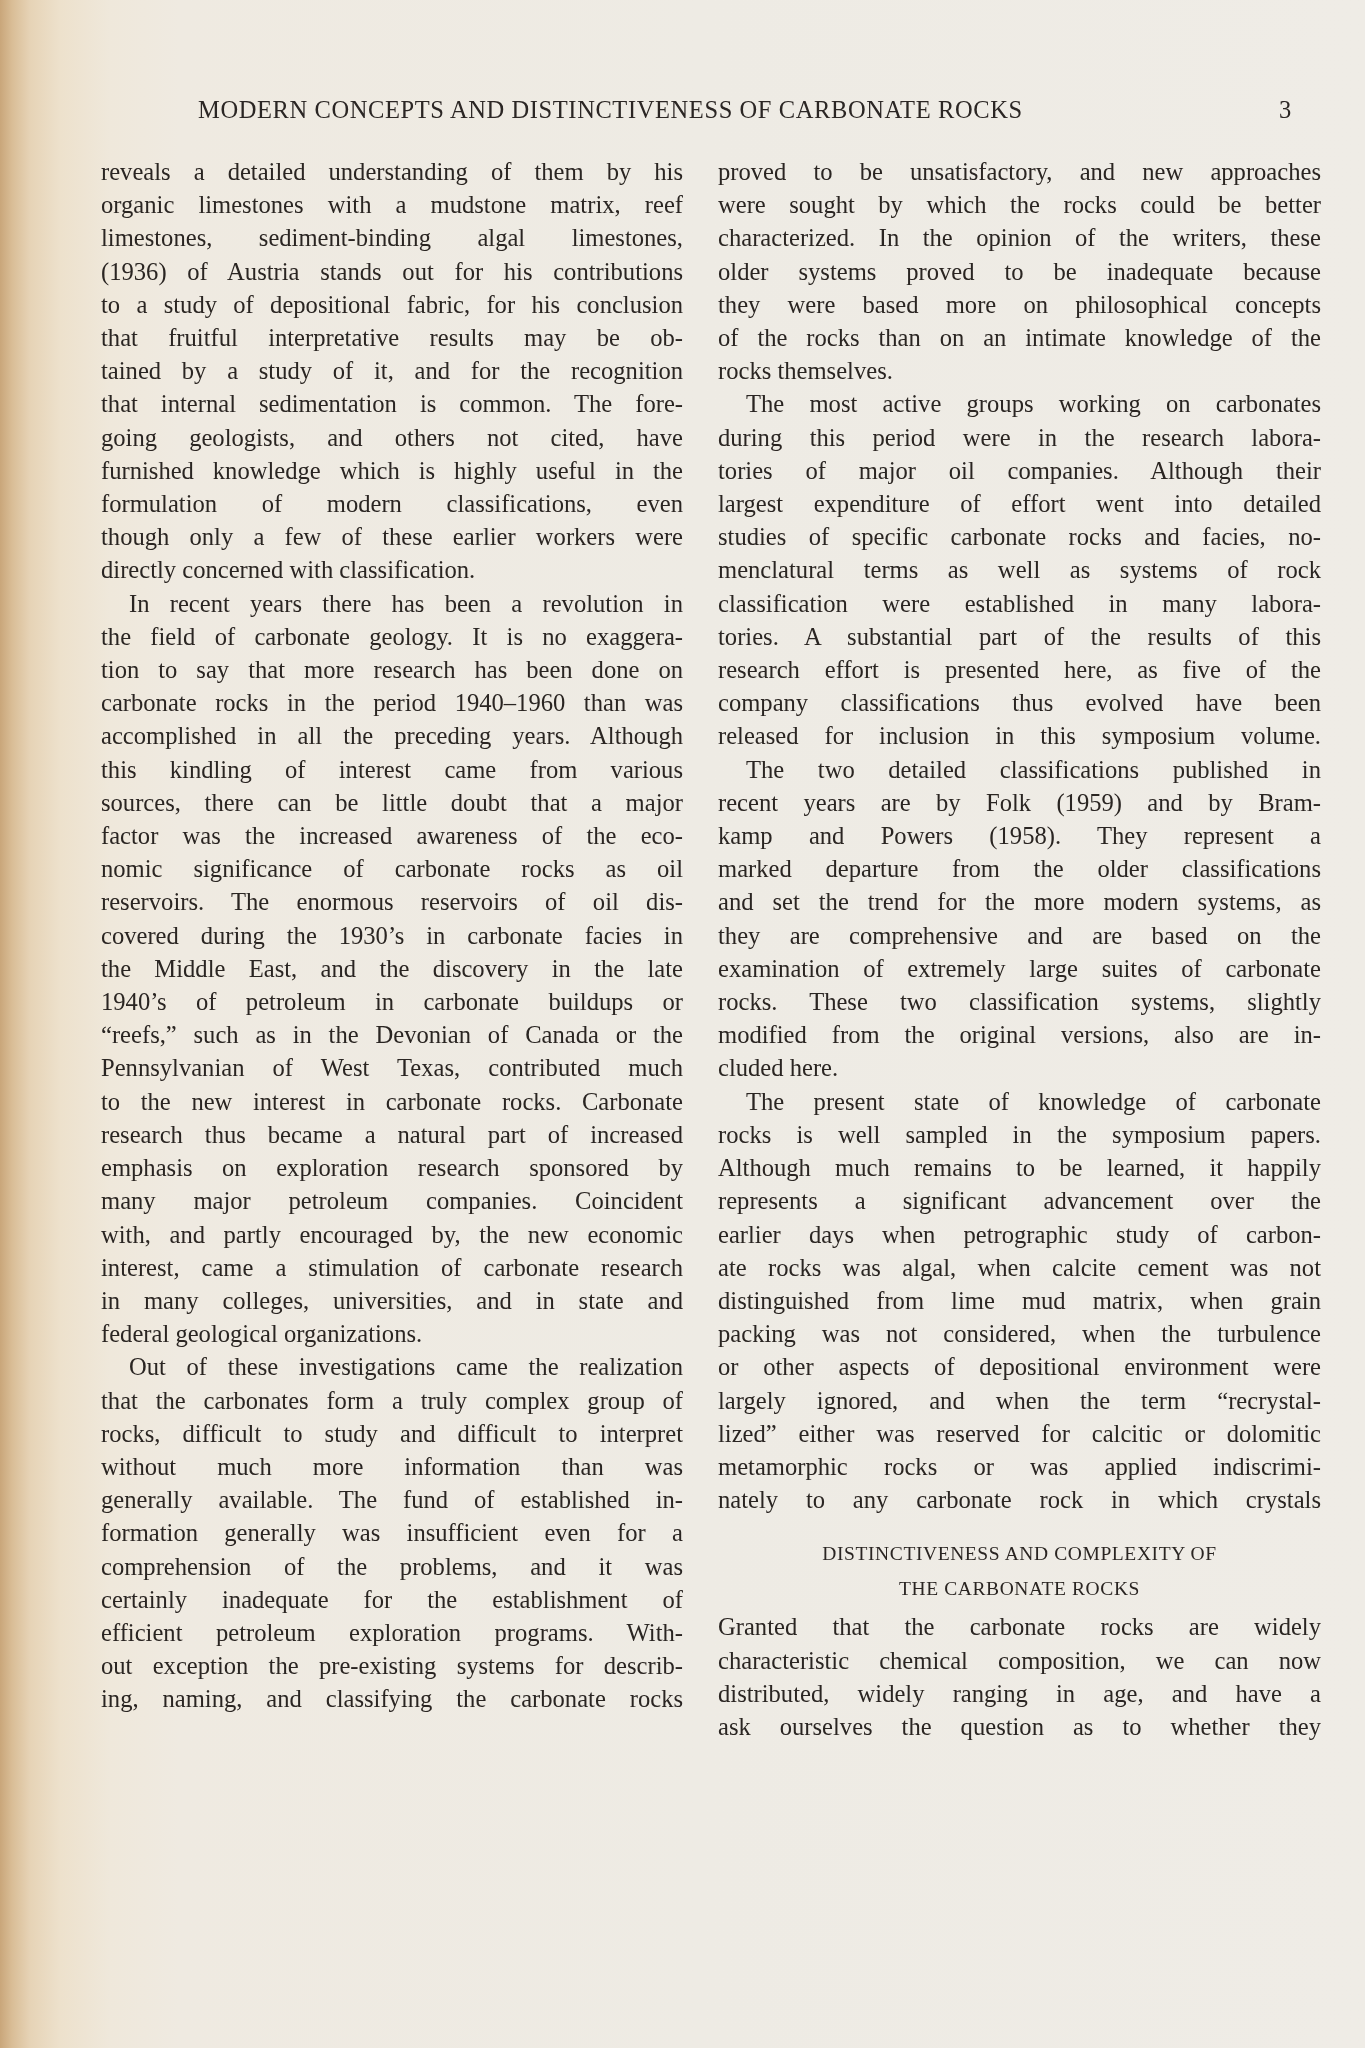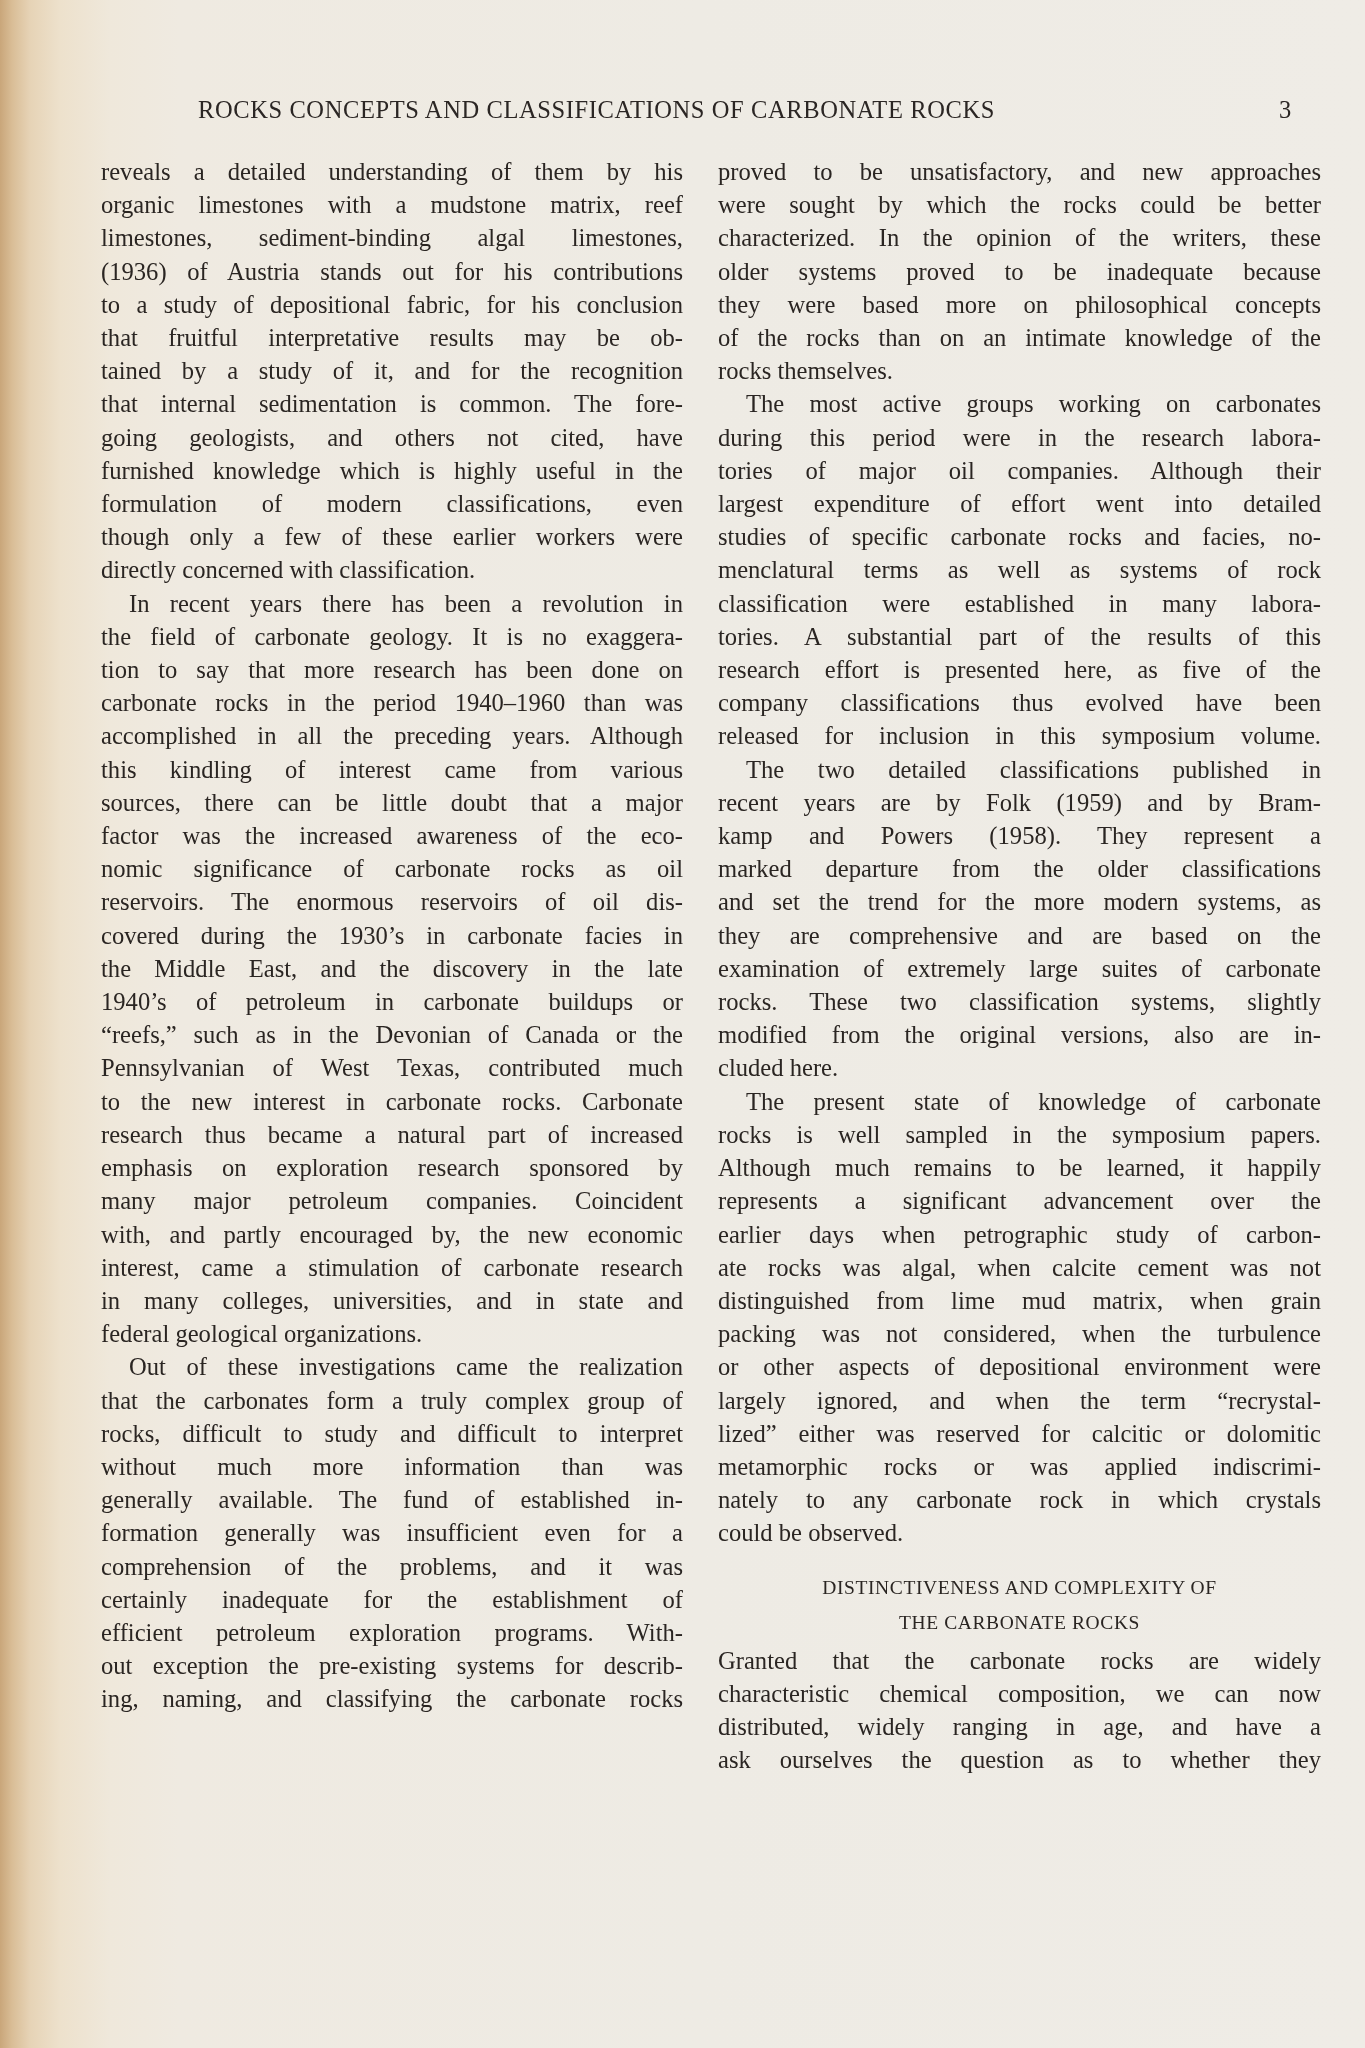--- a/index.html
+++ b/index.html
@@ -92,21 +92,21 @@
     .section-heading .line {
       text-align: right;
       text-align-last: center;
     }
   </style>
 </head>
 <body>
 
 <div class="page">
 
-  <div class="running-head">ROCKS CONCEPTS AND CLASSIFICATIONS OF CARBONATE ROCKS</div>
+  <div class="running-head">MODERN CONCEPTS AND DISTINCTIVENESS OF CARBONATE ROCKS</div>
   <div class="folio">3</div>
 
   <div class="column col-left">
     <div>
         <span class="line">reveals a detailed understanding of them by his</span>
         <span class="line">organic limestones with a mudstone matrix, reef</span>
         <span class="line">limestones, sediment-binding algal limestones,</span>
         <span class="line">(1936) of Austria stands out for his contributions</span>
         <span class="line">to a study of depositional fabric, for his conclusion</span>
         <span class="line">that fruitful interpretative results may be ob-</span>
@@ -200,21 +200,20 @@
         <span class="line">represents a significant advancement over the</span>
         <span class="line">earlier days when petrographic study of carbon-</span>
         <span class="line">ate rocks was algal, when calcite cement was not</span>
         <span class="line">distinguished from lime mud matrix, when grain</span>
         <span class="line">packing was not considered, when the turbulence</span>
         <span class="line">or other aspects of depositional environment were</span>
         <span class="line">largely ignored, and when the term “recrystal-</span>
         <span class="line">lized” either was reserved for calcitic or dolomitic</span>
         <span class="line">metamorphic rocks or was applied indiscrimi-</span>
         <span class="line">nately to any carbonate rock in which crystals</span>
-        <span class="line last">could be observed.</span>
       </div>
     <div class="section-heading">
         <span class="line">DISTINCTIVENESS AND COMPLEXITY OF</span>
         <span class="line">THE CARBONATE ROCKS</span>
       </div>
     <div>
         <span class="line">Granted that the carbonate rocks are widely</span>
         <span class="line">characteristic chemical composition, we can now</span>
         <span class="line">distributed, widely ranging in age, and have a</span>
         <span class="line">ask ourselves the question as to whether they</span>

